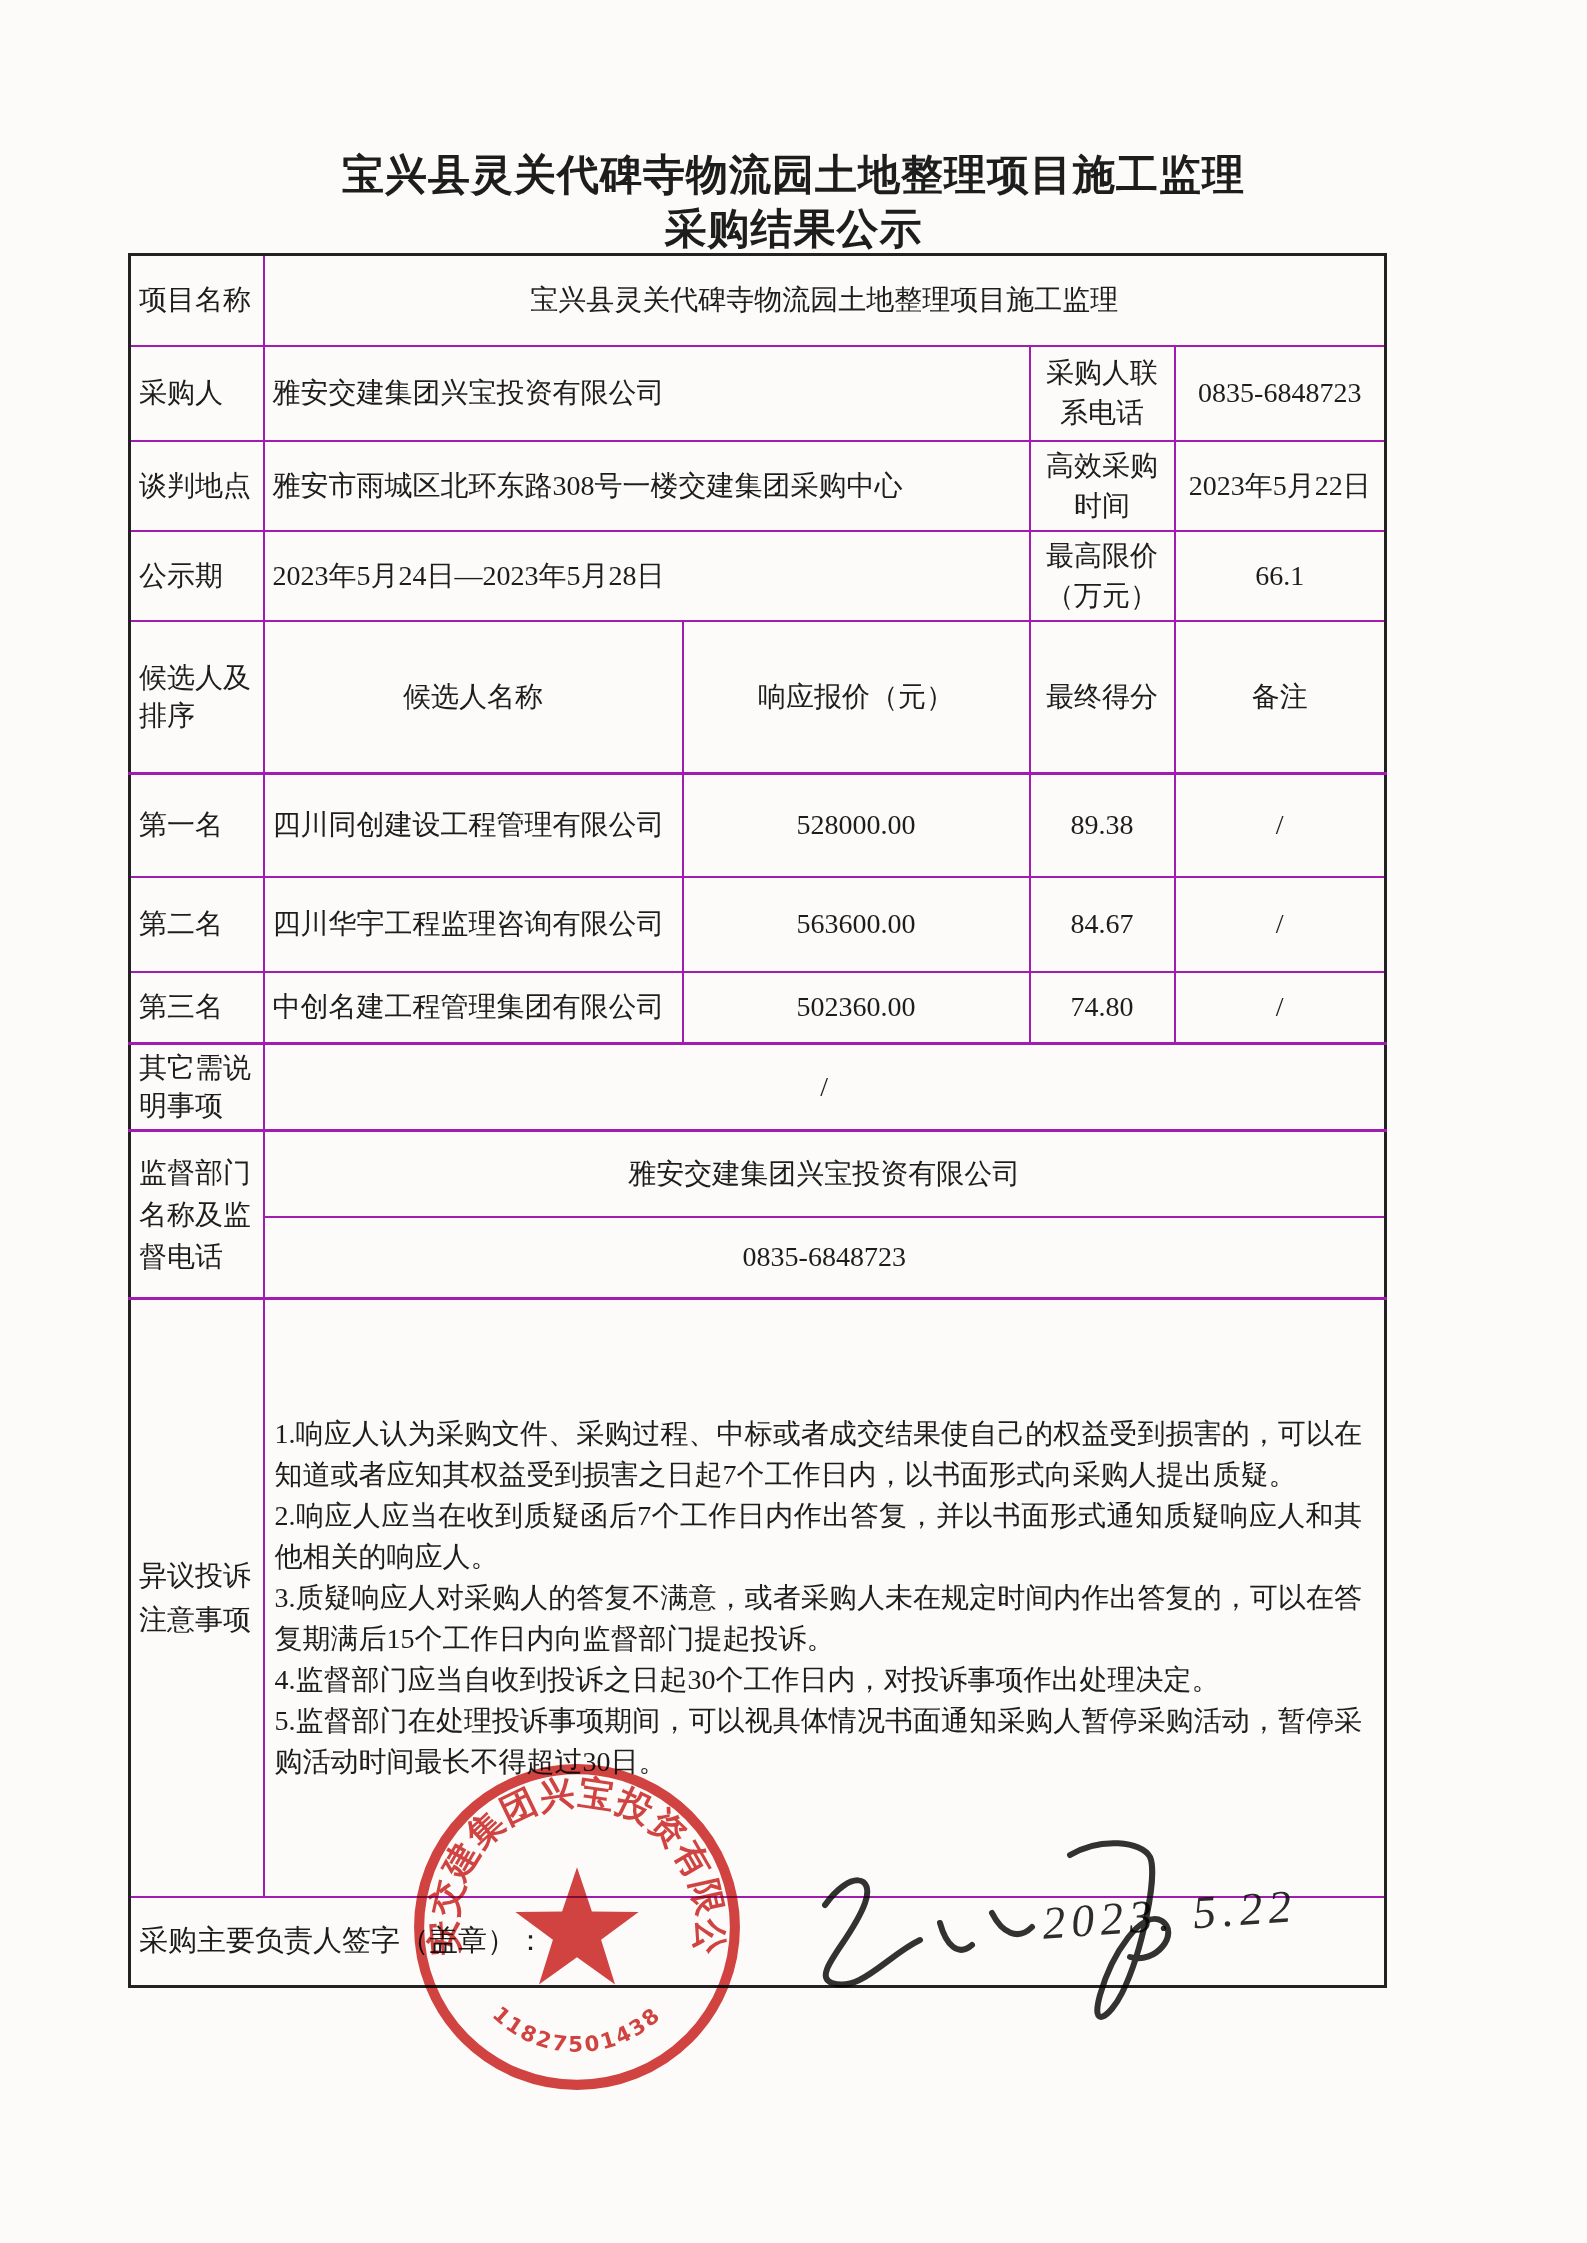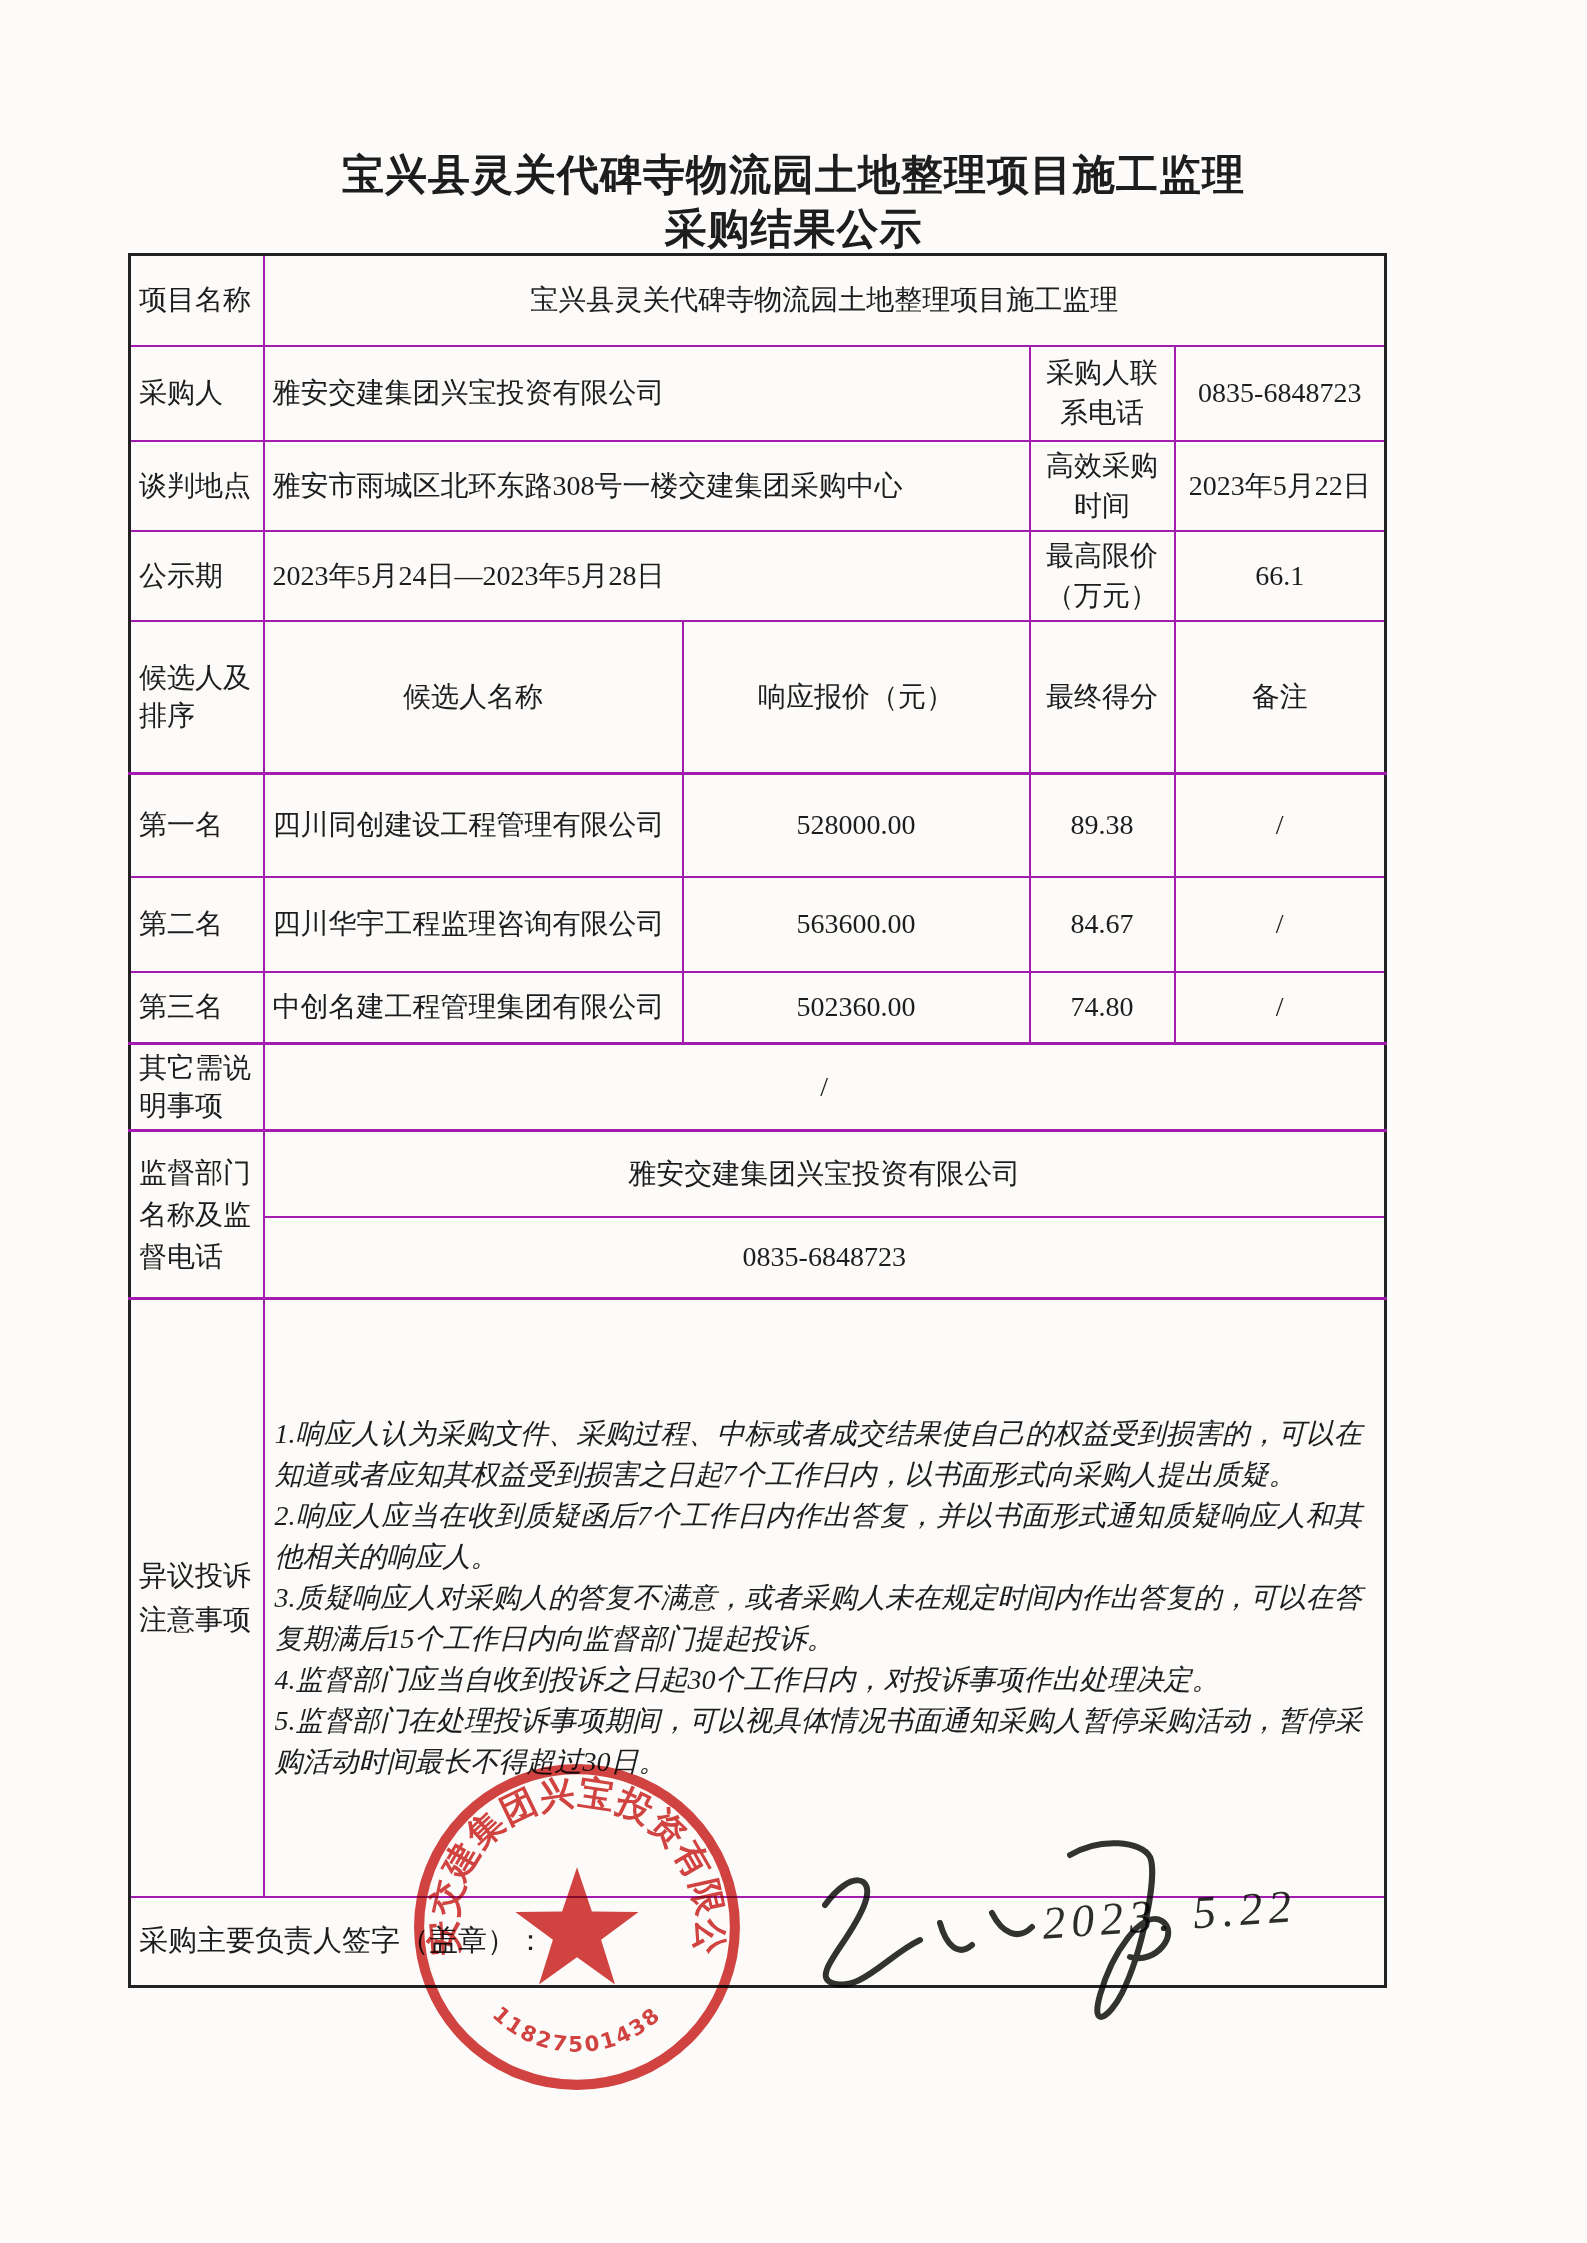--- a/index.html
+++ b/index.html
@@ -28,21 +28,21 @@
     vertical-align:middle;
     overflow:hidden;
   }
   table.doc{border:3px solid #222;}
   td.lab{text-align:left;padding-left:9px;padding-right:4px;}
   td.c{text-align:center;}
   td.l{text-align:left;padding-left:12px;}
   td.small-lab{text-align:center;padding-left:6px;padding-right:6px;line-height:40px;border-radius:18px;}
   td.name{padding:4px 14px;text-align:left;line-height:42px;}
   tr.thick td{border-top-width:3px;}
-  .notes{line-height:41px;text-align:justify;padding:6px 14px 6px 2px;font-style:italic;}
+  .notes{line-height:41px;text-align:justify;padding:6px 14px 6px 2px;}
   .notes p{margin:0;}
   
   .overlay{position:absolute;pointer-events:none;}
   .stamp{mix-blend-mode:multiply;opacity:.92;}
   .sig{mix-blend-mode:multiply;}
   .hand-date{
     position:absolute;left:1042px;top:1888px;
     font-size:46px;font-style:italic;letter-spacing:6px;
     color:#2c2c2c;transform:rotate(-4deg);
     mix-blend-mode:multiply;white-space:nowrap;

